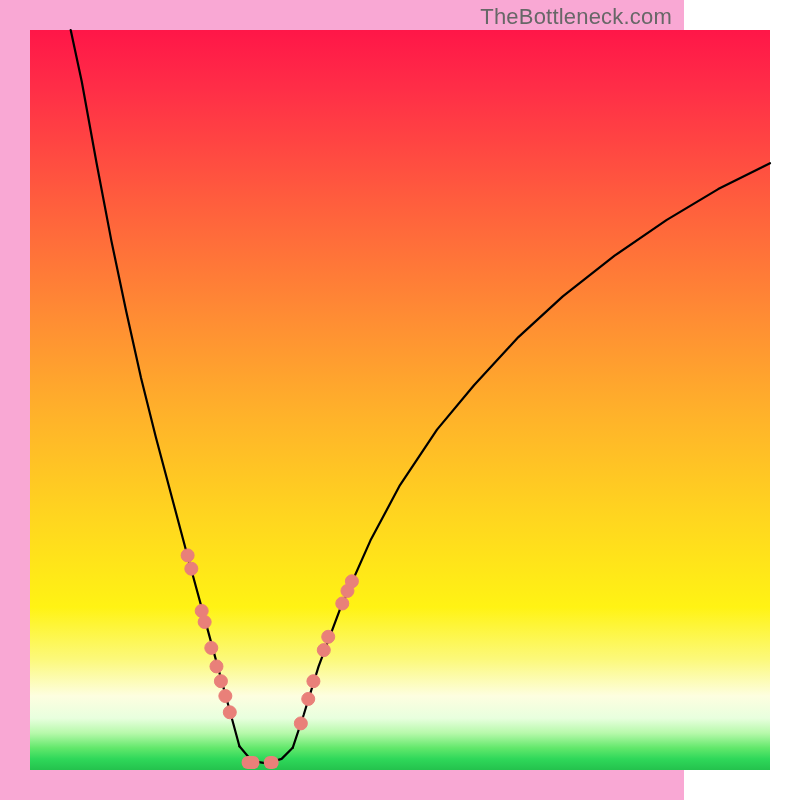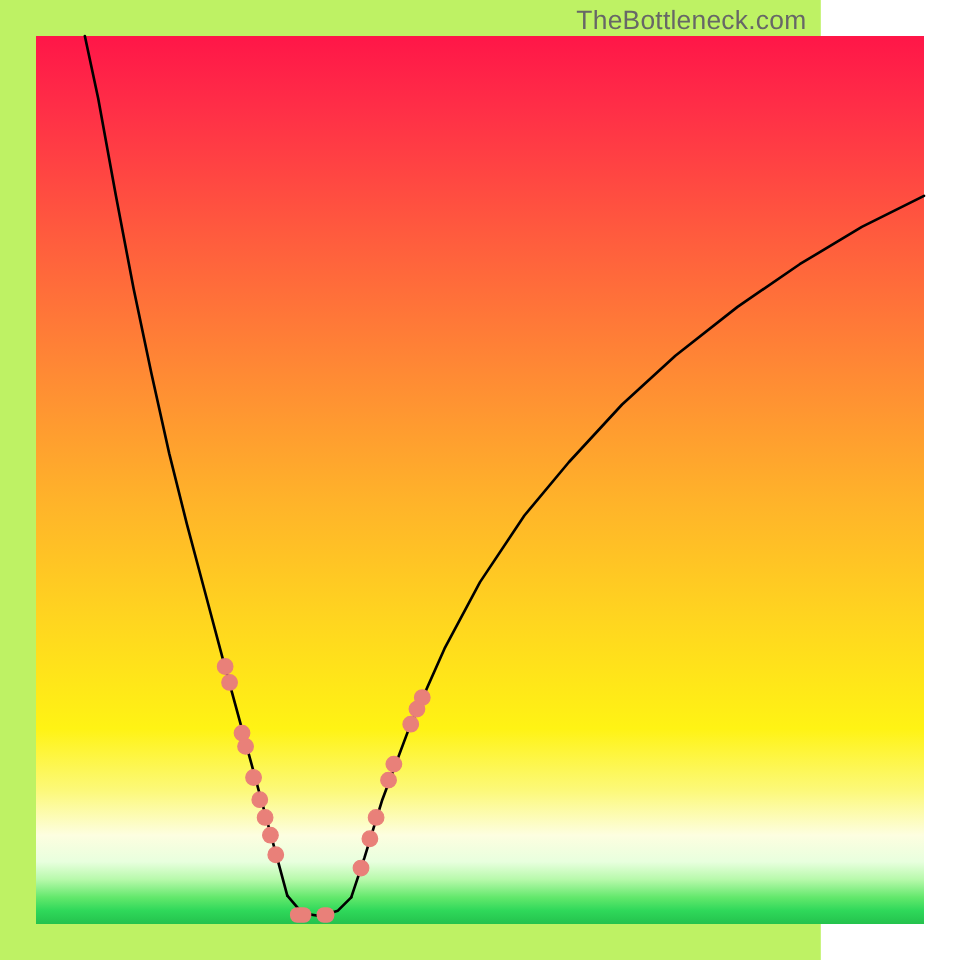--- a/index.html
+++ b/index.html
@@ -6,21 +6,21 @@
     margin: 0;
     padding: 0;
     width: 800px;
     height: 800px;
     overflow: hidden;
     font-family: Arial, Helvetica, sans-serif;
   }
   .frame {
     width: 684px;
     height: 800px;
-    background: #bef264;
+    background: #f9a8d4;
     position: relative;
   }
   .plot-area {
     position: absolute;
     left: 30px;
     top: 30px;
     width: 740px;
     height: 740px;
     
     background: linear-gradient(

